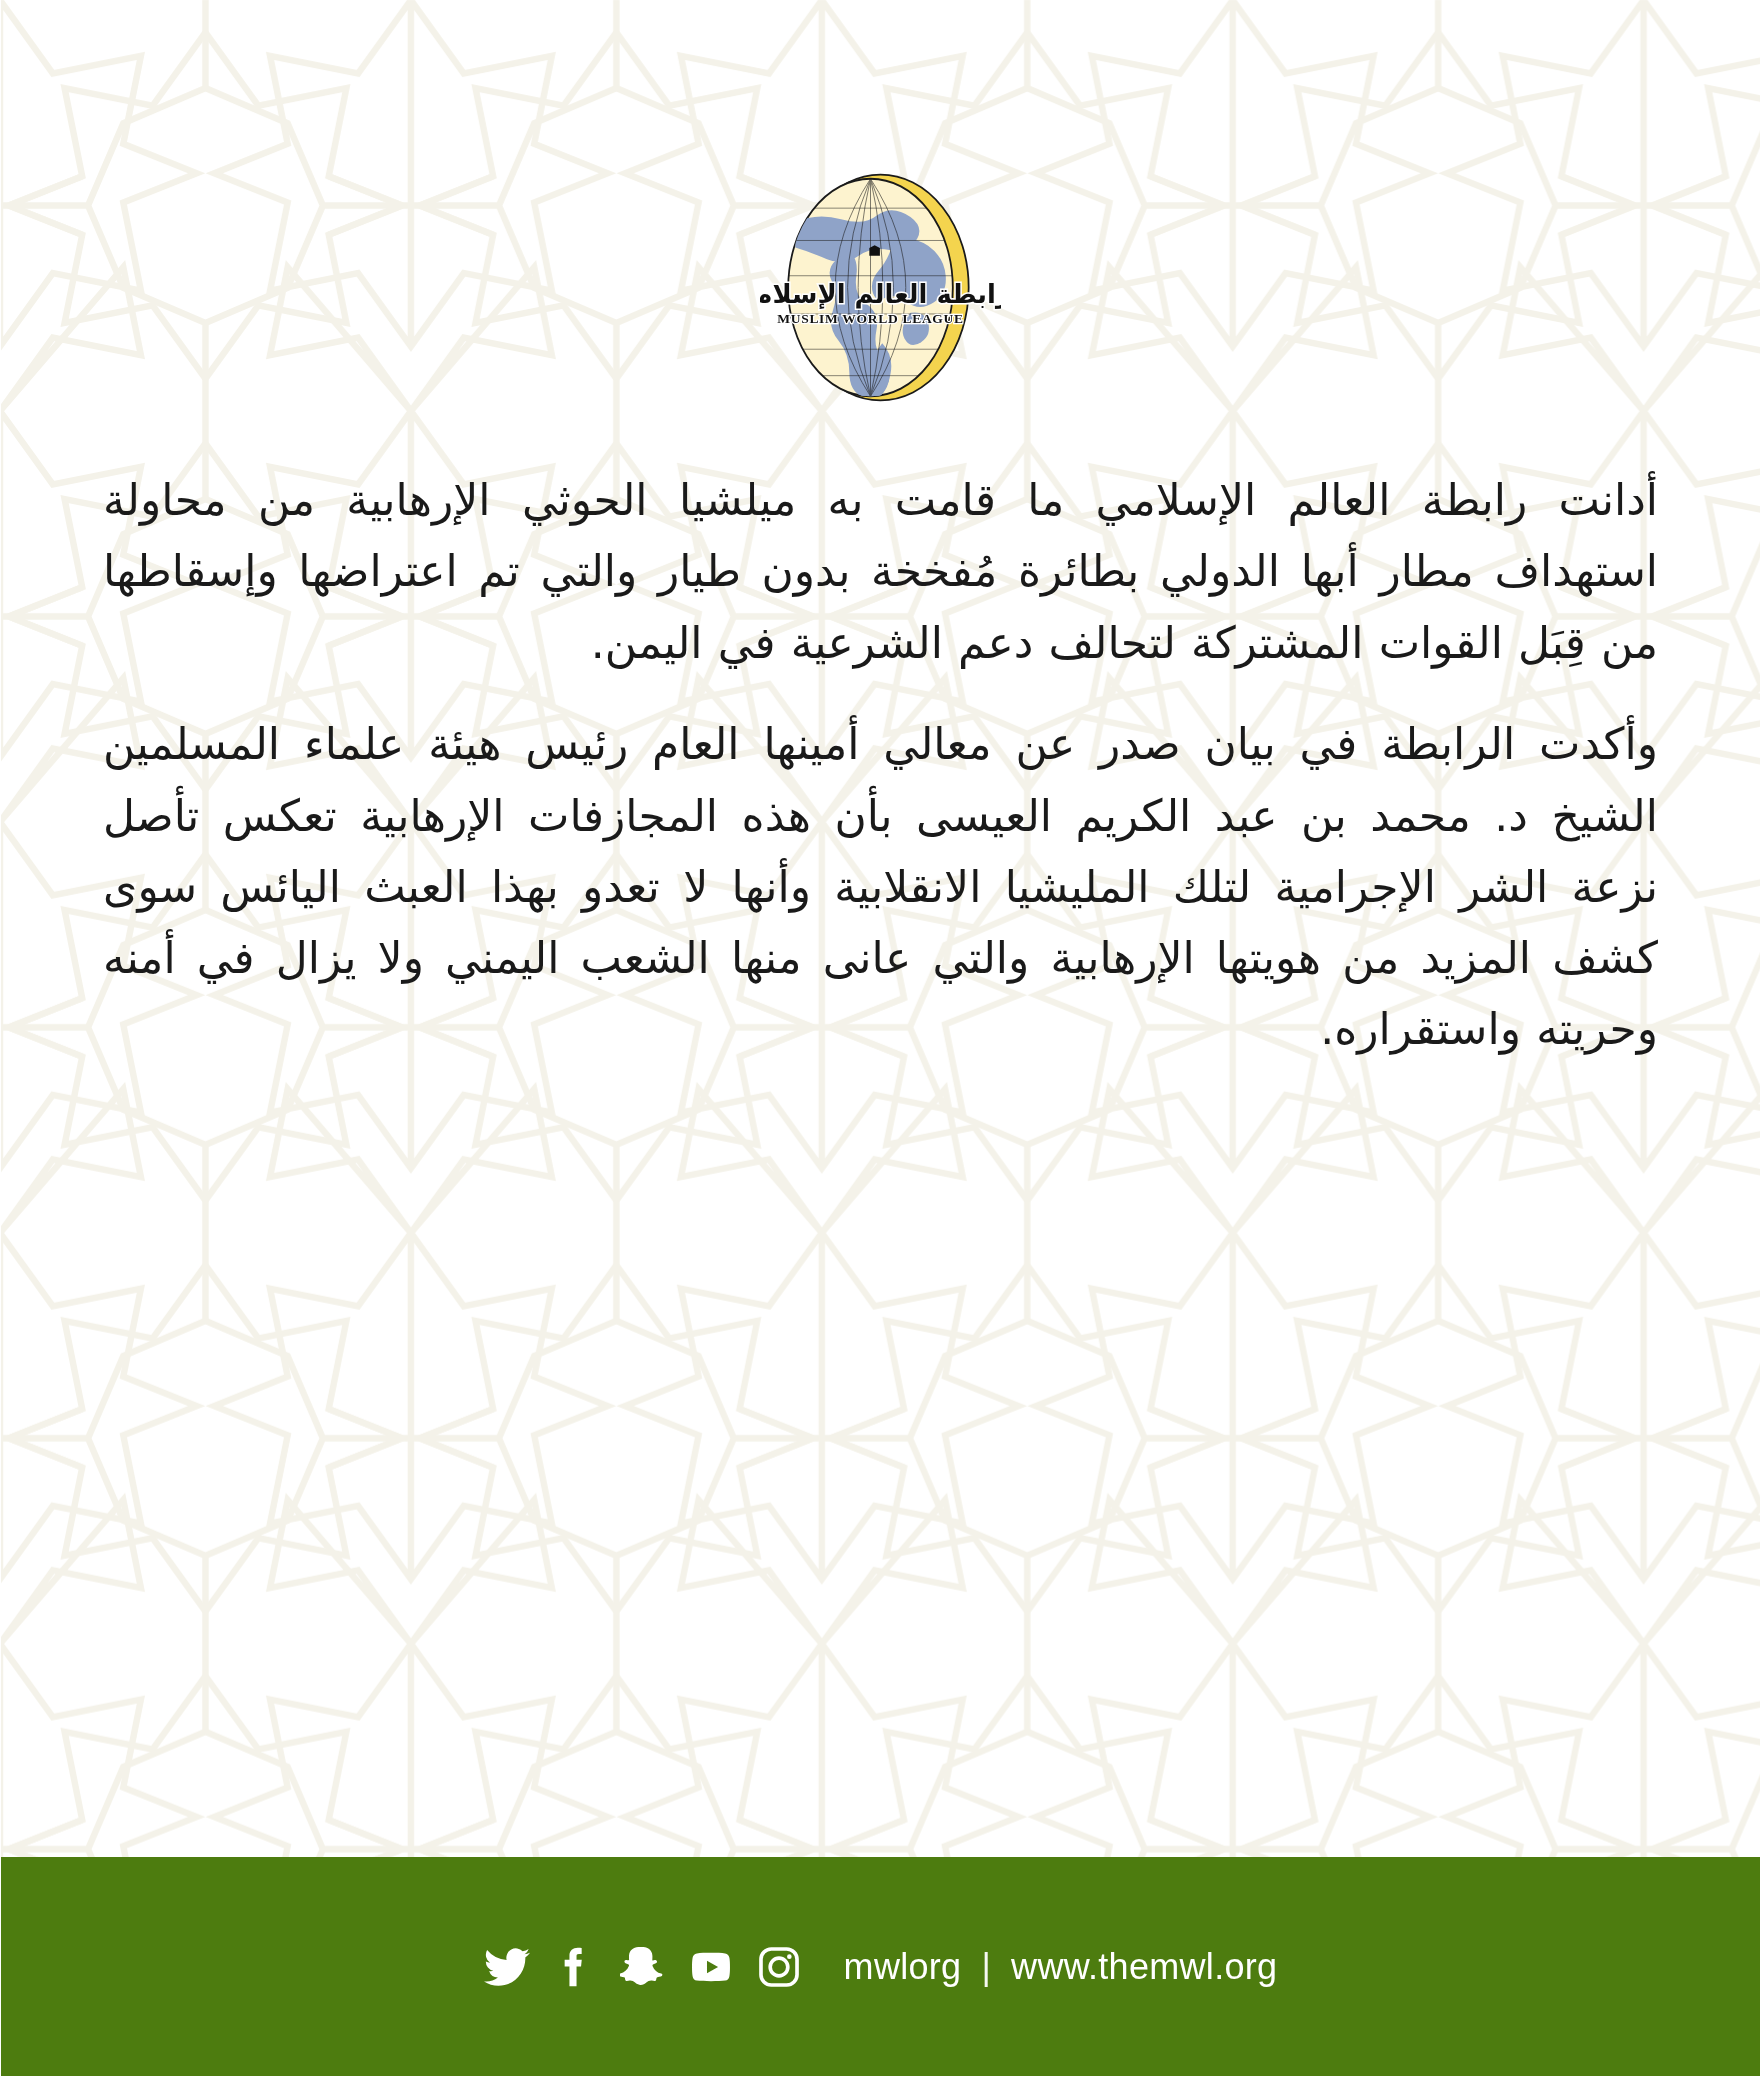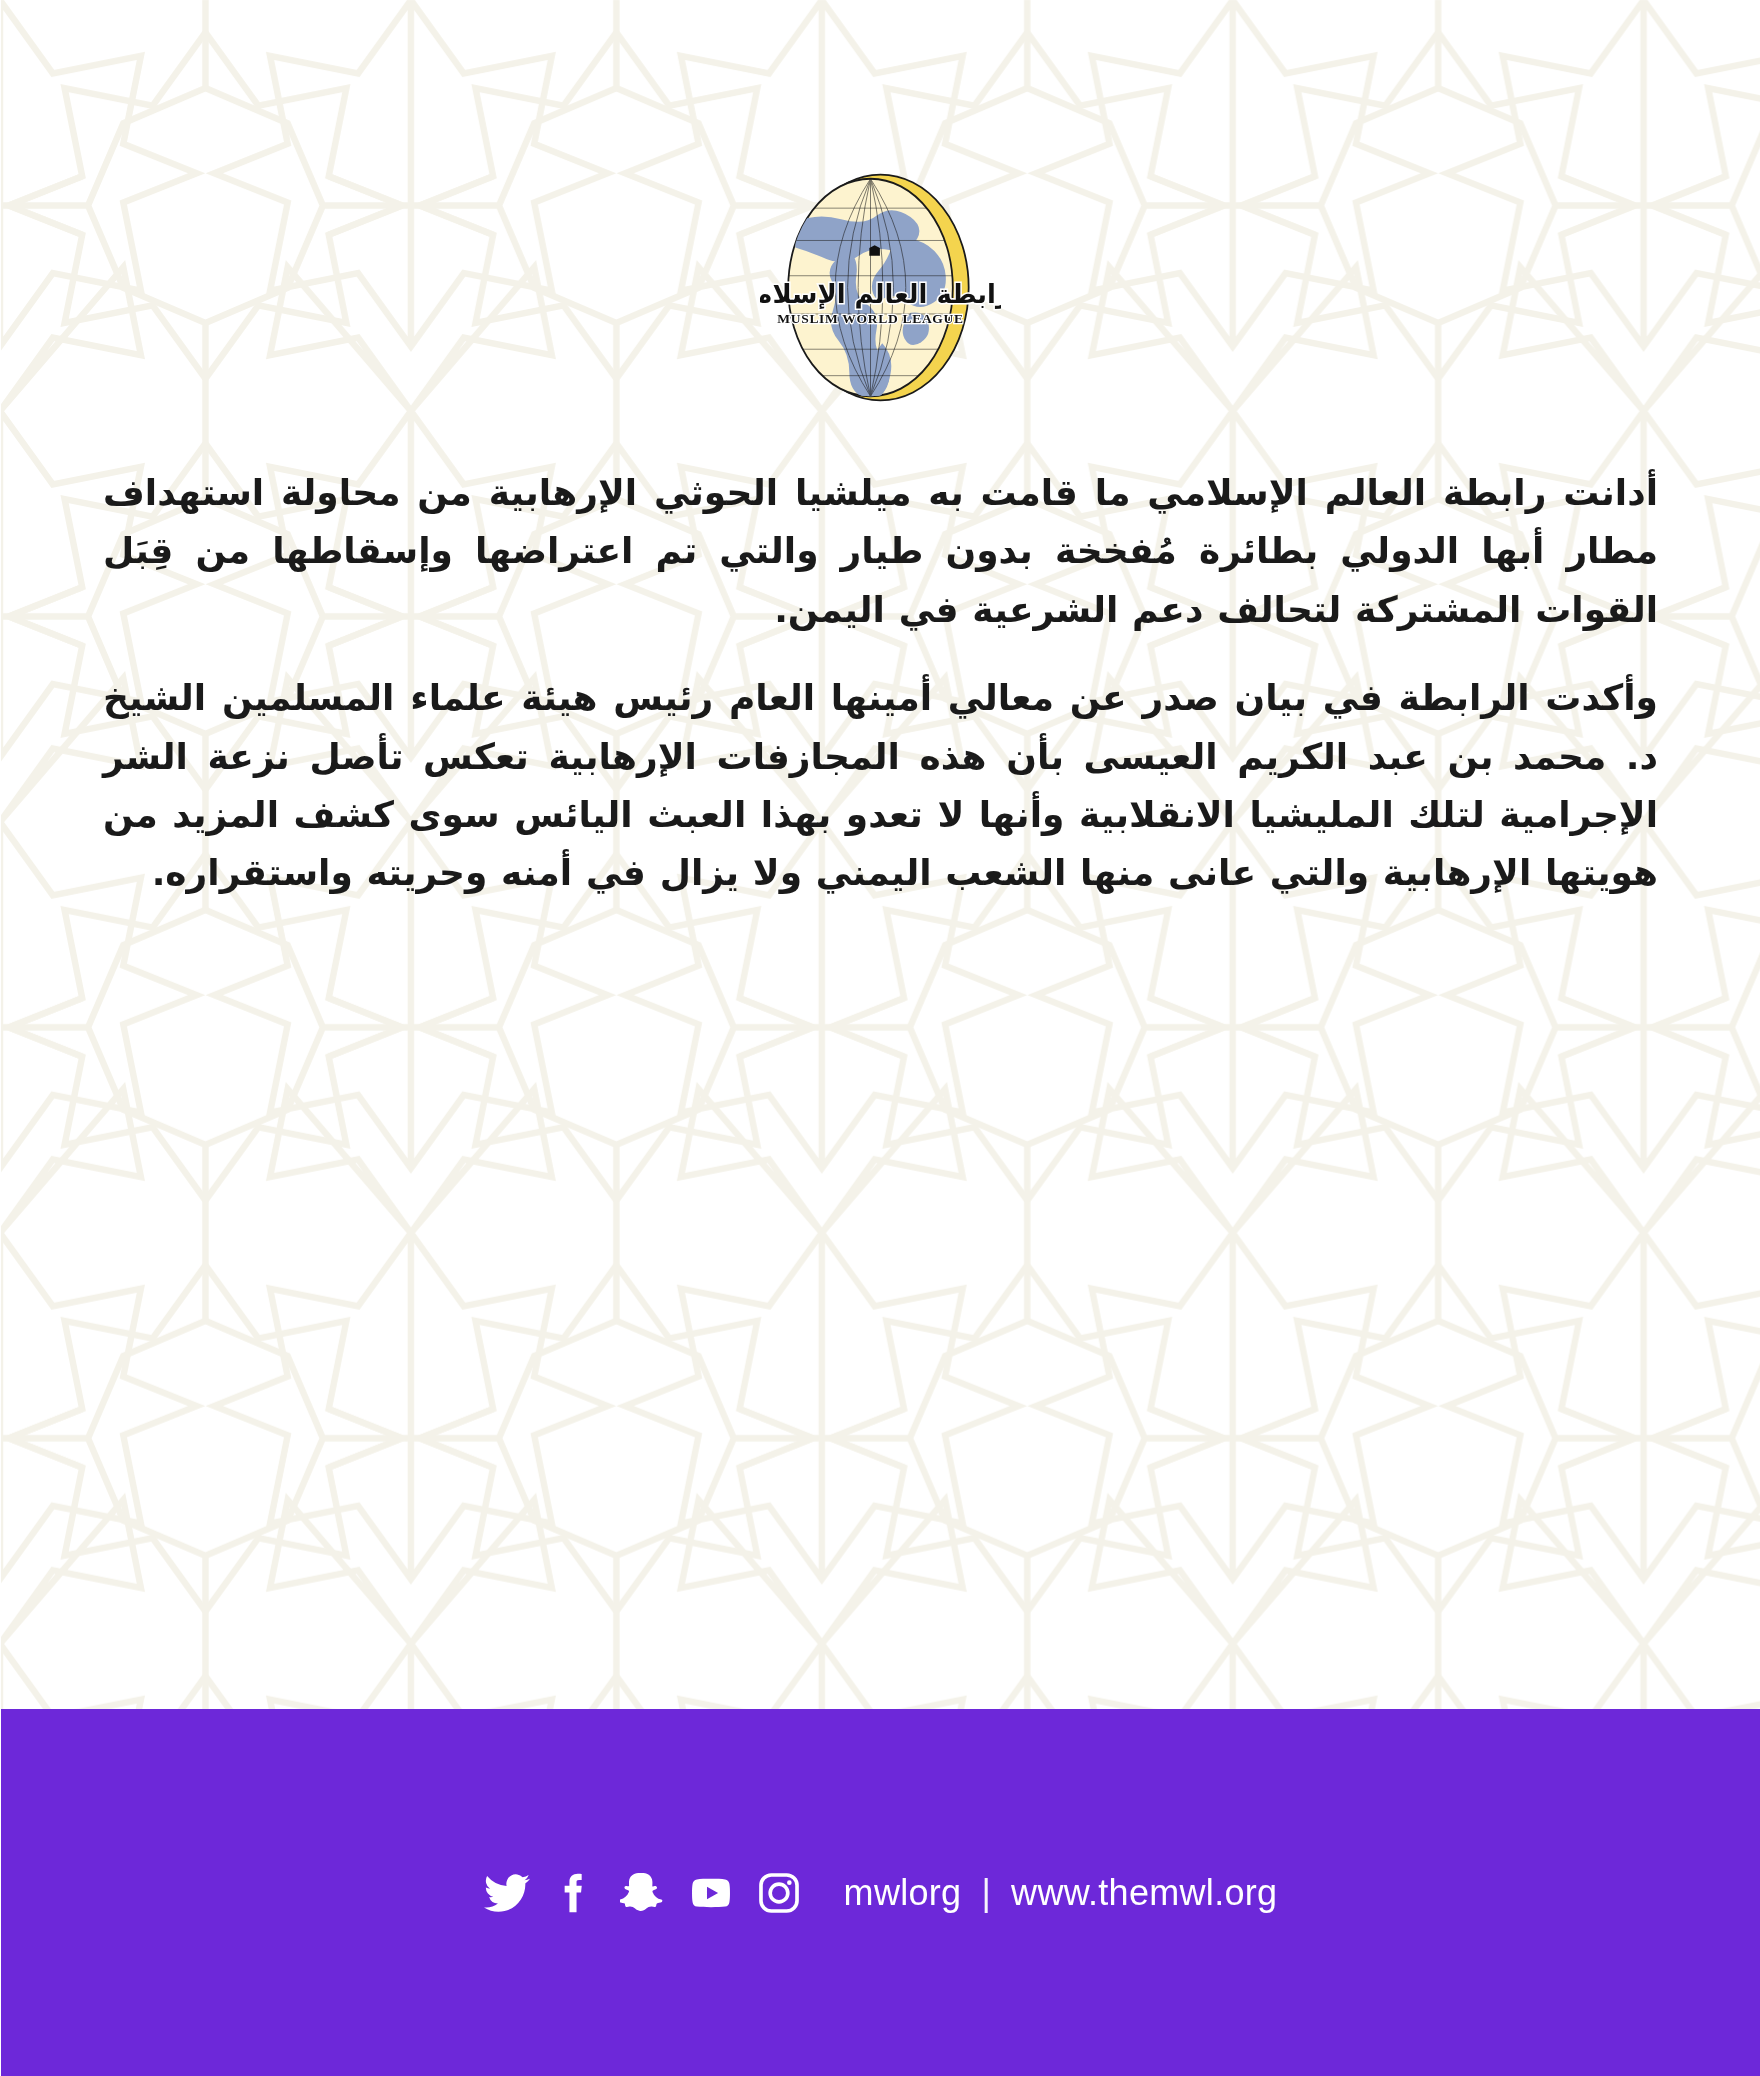--- a/index.html
+++ b/index.html
@@ -64,39 +64,39 @@
   }
 
   
   .content {
     margin: 56px 103px 0 103px;
     direction: rtl;
     text-align: justify;
     color: #1a1a1a;
   }
   .para {
-    font-size: 36px;
+    font-size: 44px;
     line-height: 1.62;
-    font-weight: 700;
+    font-weight: 400;
     text-align: justify;
     text-align-last: right;
     margin: 0 0 30.5px 0;
     letter-spacing: 0;
     word-spacing: 1.2px;
   }
   .para:last-child { margin-bottom: 0; }
 
   
   .footer {
     position: absolute;
     left: 0;
     bottom: 0;
     width: 1761px;
-    height: 368px;
-    background: #6d28d9;
+    height: 220px;
+    background: #4d7c0f;
     display: flex;
     align-items: center;
     justify-content: center;
     direction: ltr;
     z-index: 3;
   }
   .footer-inner {
     display: flex;
     align-items: center;
     gap: 0;

